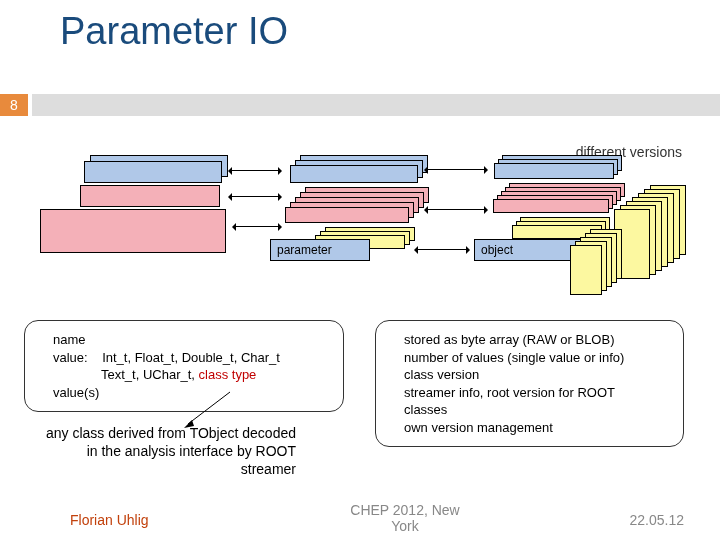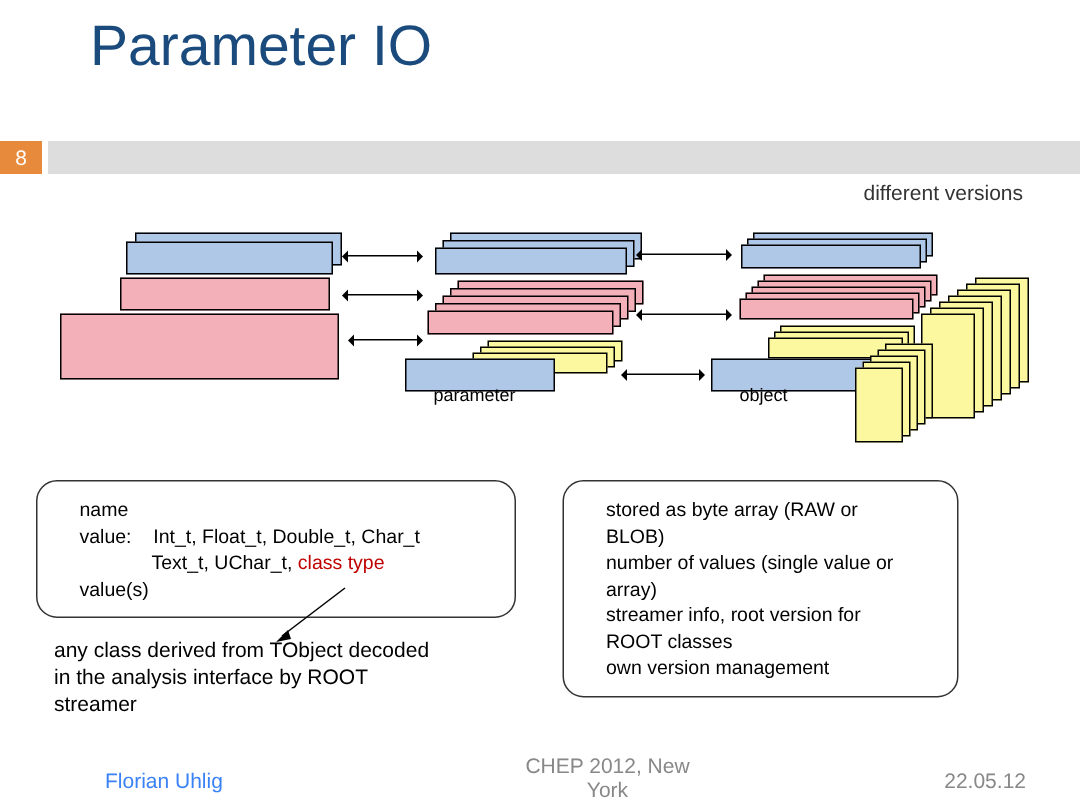--- a/index.html
+++ b/index.html
@@ -3,49 +3,49 @@
 <meta charset="utf-8">
 <style>
   * { margin: 0; padding: 0; box-sizing: border-box; }
   body { font-family: Arial, sans-serif; width: 720px; height: 540px; position: relative; background: white; }
   
   .title { font-size: 38px; color: #1a4b7c; position: absolute; top: 10px; left: 60px; }
   
   .orange-tab { position: absolute; top: 94px; left: 0; background: #e88a3c; color: white; width: 28px; height: 22px; text-align: center; font-size: 14px; line-height: 22px; }
   .grey-bar { position: absolute; top: 94px; left: 32px; right: 0; height: 22px; background: #ddd; }
   
-  .versions-label { position: absolute; top: 120px; right: 38px; font-size: 14px; color: #333; }
+  .versions-label { position: absolute; top: 144px; right: 38px; font-size: 14px; color: #333; }
   
   .diagram { position: absolute; top: 155px; left: 20px; width: 680px; height: 160px; }
   .blue-box { position: absolute; border: 1px solid #000; background: #b0c8e8; }
   
   
   .pink-box { position: absolute; border: 1px solid #000; background: #f4b0b8; }
   
   
   .yellow-box { position: absolute; border: 1px solid #000; background: #fcf8a0; }
   
-  .box-label { font-size: 12px; padding: 16px 6px; margin-left: 12px; }
+  .box-label { font-size: 12px; padding: 3px 6px; }
   
   .generic-label { position: absolute; left: 50px; top: 213px; width: 130px; text-align: center; font-size: 14px; line-height: 1.2; }
   
   
   .arrow-line { position: absolute; background: #000; height: 1px; }
   .arrow-line::before { content: ''; position: absolute; left: -6px; top: -3px; border: 4px solid transparent; border-right-color: #000; }
   .arrow-line::after { content: ''; position: absolute; right: -6px; top: -3px; border: 4px solid transparent; border-left-color: #000; }
   
   
   .detail-box { position: absolute; border: 1.5px solid #333; border-radius: 14px; padding: 10px 28px; font-size: 13px; line-height: 1.35; background: white; }
   .detail-left { left: 24px; top: 320px; width: 320px; }
-  .detail-right { left: 375px; top: 320px; width: 264px; }
+  .detail-right { left: 375px; top: 320px; width: 309px; }
   .class-type { color: #c00000; }
   
-  .tobject-note { position: absolute; left: 36px; top: 424px; font-size: 14px; line-height: 1.3; width: 260px; }
+  .tobject-note { position: absolute; left: 36px; top: 424px; font-size: 14px; line-height: 1.3; width: 260px; text-align: right; }
   
-  .footer-left { position: absolute; left: 70px; bottom: 12px; font-size: 14px; color: #3b82f6; }
+  .footer-left { position: absolute; left: 70px; bottom: 12px; font-size: 14px; color: #c2410c; }
   .footer-mid { position: absolute; left: 340px; bottom: 6px; font-size: 14px; color: #888; text-align: center; width: 130px; }
   .footer-right { position: absolute; right: 36px; bottom: 12px; font-size: 14px; color: #888; }
 </style>
 </head>
 <body>
 
 <div class="title">Parameter IO</div>
 <div class="orange-tab">8</div>
 <div class="grey-bar"></div>
 
@@ -121,21 +121,22 @@
     &nbsp;&nbsp;&nbsp;<span>Int_t, Float_t, Double_t, Char_t</span>
   </div>
   <div style="padding-left:48px;">
     <span>Text_t, UChar_t, </span><span class="class-type">class type</span>
   </div>
   <div>value(s)</div>
 </div>
 
 <div class="detail-box detail-right">
   <div>stored as byte array (RAW or BLOB)</div>
-  <div>number of values (single value or array)</div>
+  <div>number of values (single value or info)</div>
+  <div>class version</div>
   <div>streamer info, root version for ROOT classes</div>
   <div>own version management</div>
 </div>
 
 <svg style="position:absolute; left:180px; top:390px; width:60px; height:40px;" viewBox="0 0 60 40">
   <line x1="50" y1="2" x2="8" y2="34" stroke="#000" stroke-width="1"></line>
   <polygon points="4,38 12,30 14,36" fill="#000"></polygon>
 </svg>
 
 <div class="tobject-note">any class derived from TObject decoded in the analysis interface by ROOT streamer</div>

